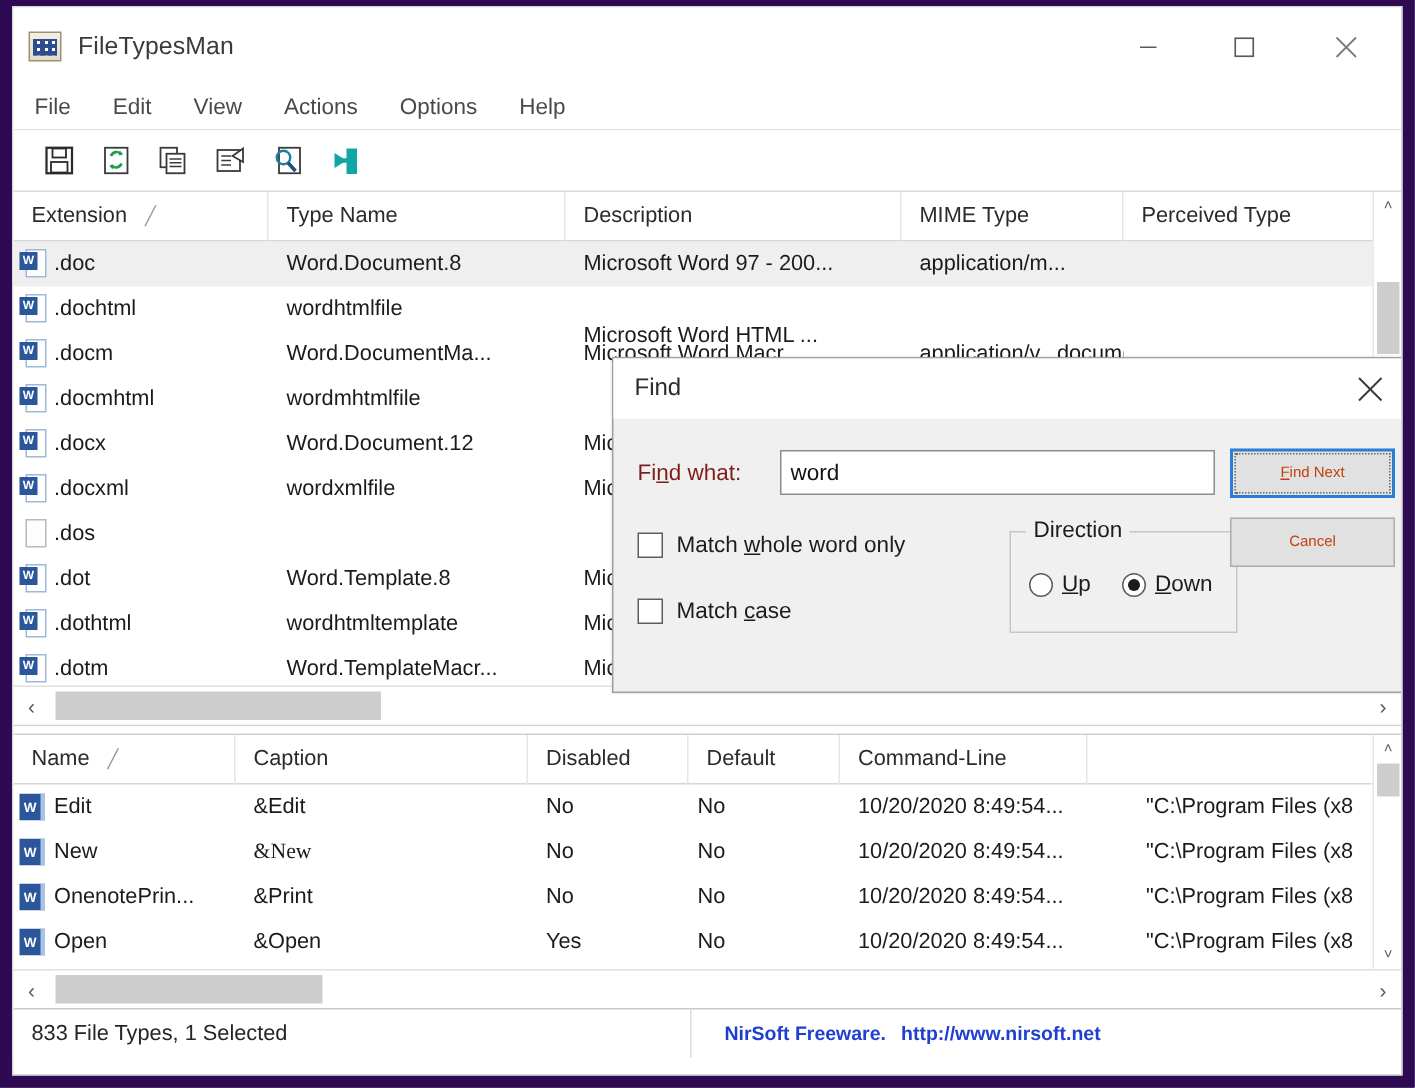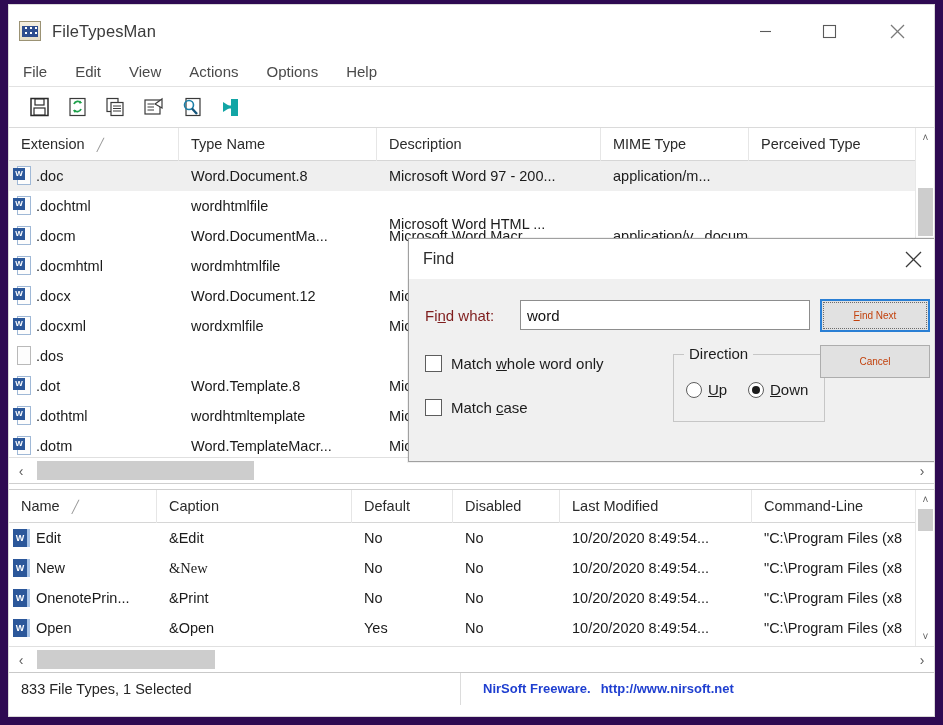--- a/index.html
+++ b/index.html
@@ -609,28 +609,25 @@
   <div id="splitter"></div>
 
   <div class="listview" id="lower-list" style="height:156px;">
     <div class="lv-header">
       <div class="lv-col" style="width:148px">
         <span>Name</span><span class="sortmark">╱</span>
       </div>
       <div class="lv-col" style="width:195px">
         <span>Caption</span>
       </div>
+      <div class="lv-col" style="width:107px">
+        <span>Disabled</span>
+      </div>
       <div class="lv-col" style="width:101px">
         <span>Default</span>
-      </div>
-      <div class="lv-col" style="width:107px">
-        <span>Disabled</span>
-      </div>
-      <div class="lv-col" style="width:192px">
-        <span>Last Modified</span>
       </div>
       <div class="lv-col" style="width:165px">
         <span>Command-Line</span>
       </div>
     </div>
 
     <div class="lv-rows" id="lower-rows" style="height:123px;">
           <div class="lv-row">
             <div class="cell first" style="width: 148px;">
               <span class="wicon">W</span>

